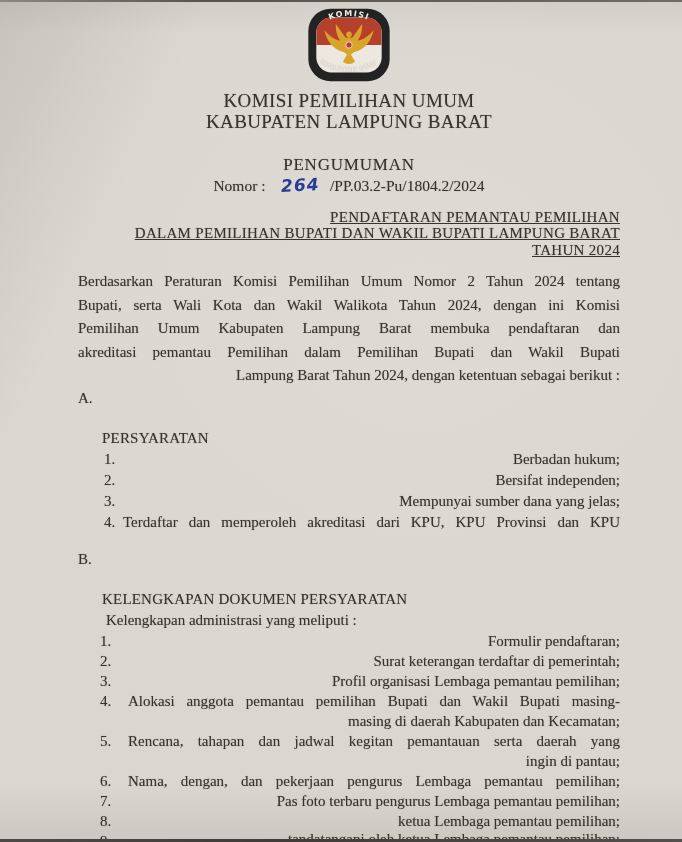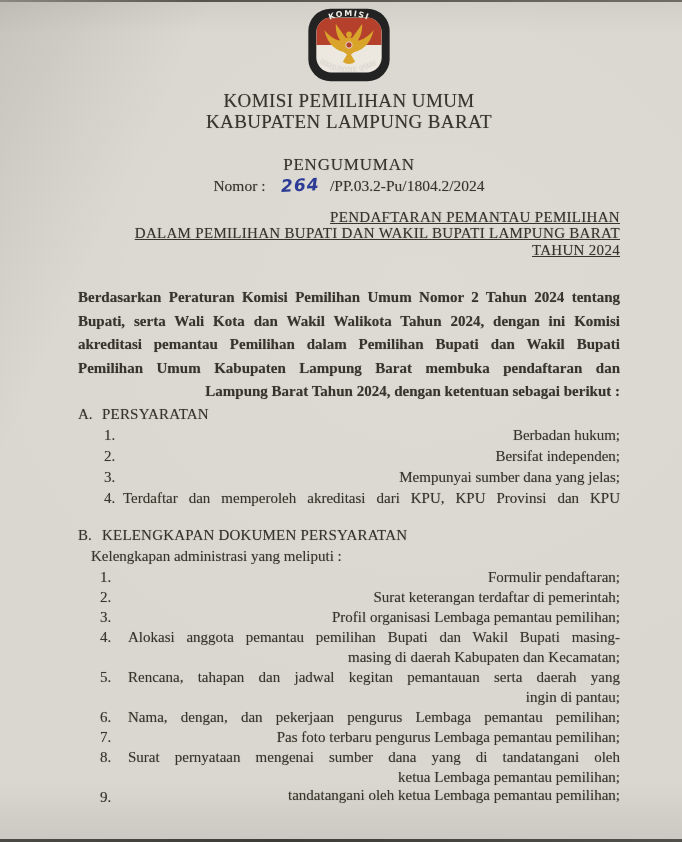--- a/index.html
+++ b/index.html
@@ -36,29 +36,29 @@
     font-family:"DejaVu Sans", sans-serif;
     font-style:italic;font-weight:bold;
     font-size:17px;color:#2c3c96;
     letter-spacing:1px;
     transform:rotate(-3deg);
     margin:0 10px 0 16px;
     text-shadow:none;
   }
   .title-block{margin-top:13px;text-align:right;font-size:15px;line-height:16.4px;letter-spacing:0.3px;text-decoration:underline;}
 
-  .intro{margin-top:28px;font-size:15px;line-height:23.5px;font-weight:bold;}
+  .intro{margin-top:12px;font-size:15px;line-height:23.5px;}
   .jline{text-align:justify;text-align-last:justify;}
   .lline{text-align:right;}
 
   .section{font-size:15px;}
   .sec-head{display:flex;line-height:21px;}
   .sec-label{width:24px;flex:0 0 24px;}
-  .sec-title{letter-spacing:0.2px;}
-  .sec-intro{margin-left:13px;line-height:21px;}
+  .sec-title{letter-spacing:0.2px;margin-top:40px;}
+  .sec-intro{margin-left:28px;line-height:21px;}
 
   .items-a{margin-left:26px;line-height:21px;}
   .items-b{margin-left:22px;line-height:20px;}
   .item{display:flex;}
   .items-a .num{width:19px;flex:0 0 19px;}
   .items-b .num{width:28px;flex:0 0 28px;}
   .itext{flex:1 1 auto;min-width:0;}
   .sec-b{margin-top:16px;}
   .cutline{margin-top:-2px;}
 </style>
@@ -109,22 +109,22 @@
 
   <div class="title-block">
     <div>PENDAFTARAN PEMANTAU PEMILIHAN</div>
     <div>DALAM PEMILIHAN BUPATI DAN WAKIL BUPATI LAMPUNG BARAT</div>
     <div>TAHUN 2024</div>
   </div>
 
   <div class="intro">
     <div class="jline">Berdasarkan Peraturan Komisi Pemilihan Umum Nomor 2 Tahun 2024 tentang</div>
     <div class="jline">Bupati, serta Wali Kota dan Wakil Walikota Tahun 2024, dengan ini Komisi</div>
+    <div class="jline">Pemilihan Umum Kabupaten Lampung Barat membuka pendaftaran dan</div>
     <div class="jline">akreditasi pemantau Pemilihan dalam Pemilihan Bupati dan Wakil Bupati</div>
-    <div class="jline">Pemilihan Umum Kabupaten Lampung Barat membuka pendaftaran dan</div>
     <div class="lline">Lampung Barat Tahun 2024, dengan ketentuan sebagai berikut :</div>
   </div>
 
   <div class="section sec-a">
     <div class="sec-head">
       <span class="sec-label">A.</span>
       <span class="sec-title">PERSYARATAN</span>
     </div>
     <div class="items-a">
       <div class="item">
@@ -201,21 +201,20 @@
       </div>
       <div class="item">
         <span class="num">7.</span>
         <div class="itext">
             <div class="lline">Pas foto terbaru pengurus Lembaga pemantau pemilihan;</div>
           </div>
       </div>
       <div class="item">
         <span class="num">8.</span>
         <div class="itext">
-          <div class="jline">Surat pernyataan mengenai sumber dana yang di tandatangani oleh</div>
           <div class="lline">ketua Lembaga pemantau pemilihan;</div>
         </div>
       </div>
       <div class="item">
         <span class="num">9.</span>
         <div class="itext">
           <div class="lline cutline">tandatangani oleh ketua Lembaga pemantau pemilihan;</div>
         </div>
       </div>
     </div>

